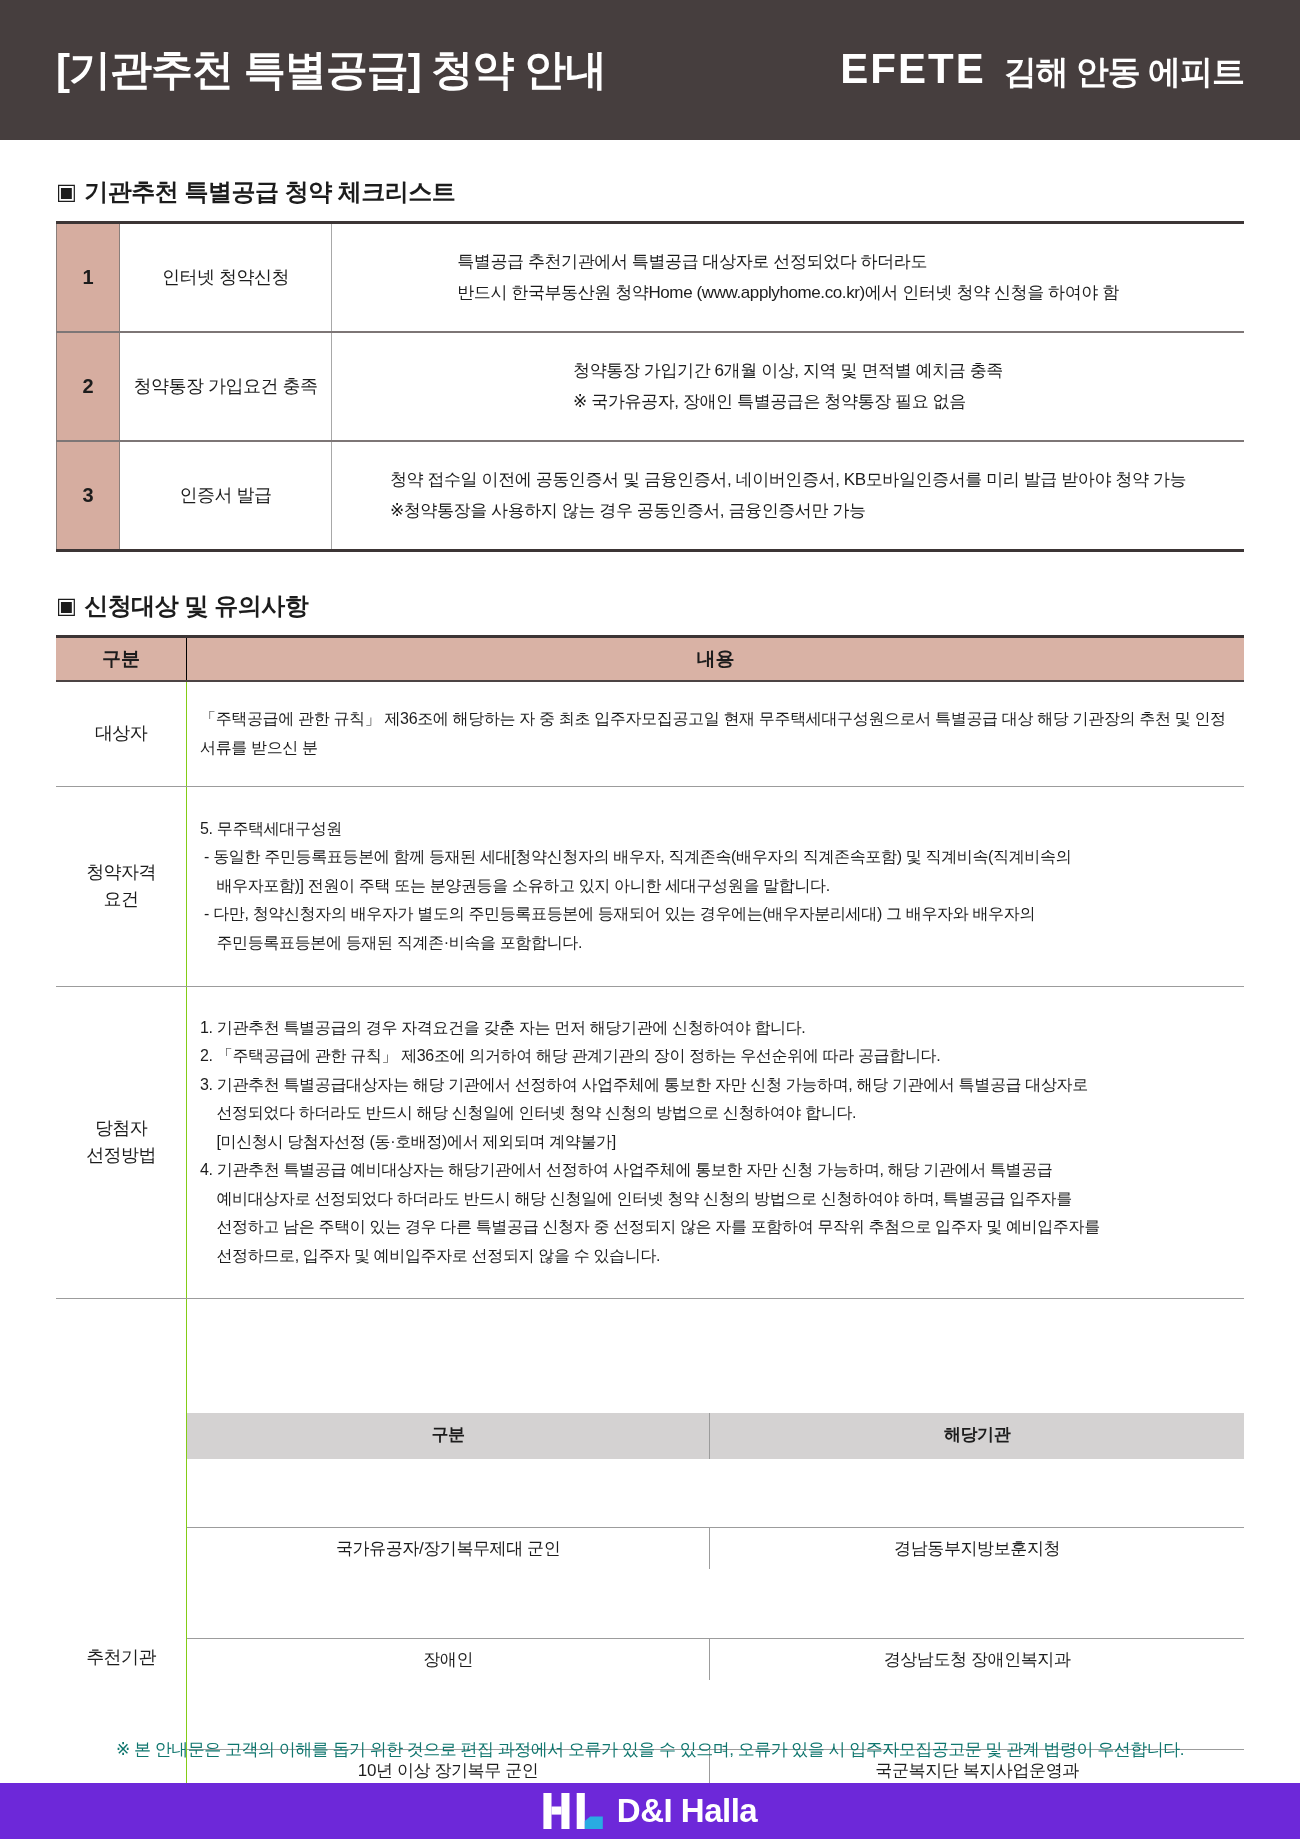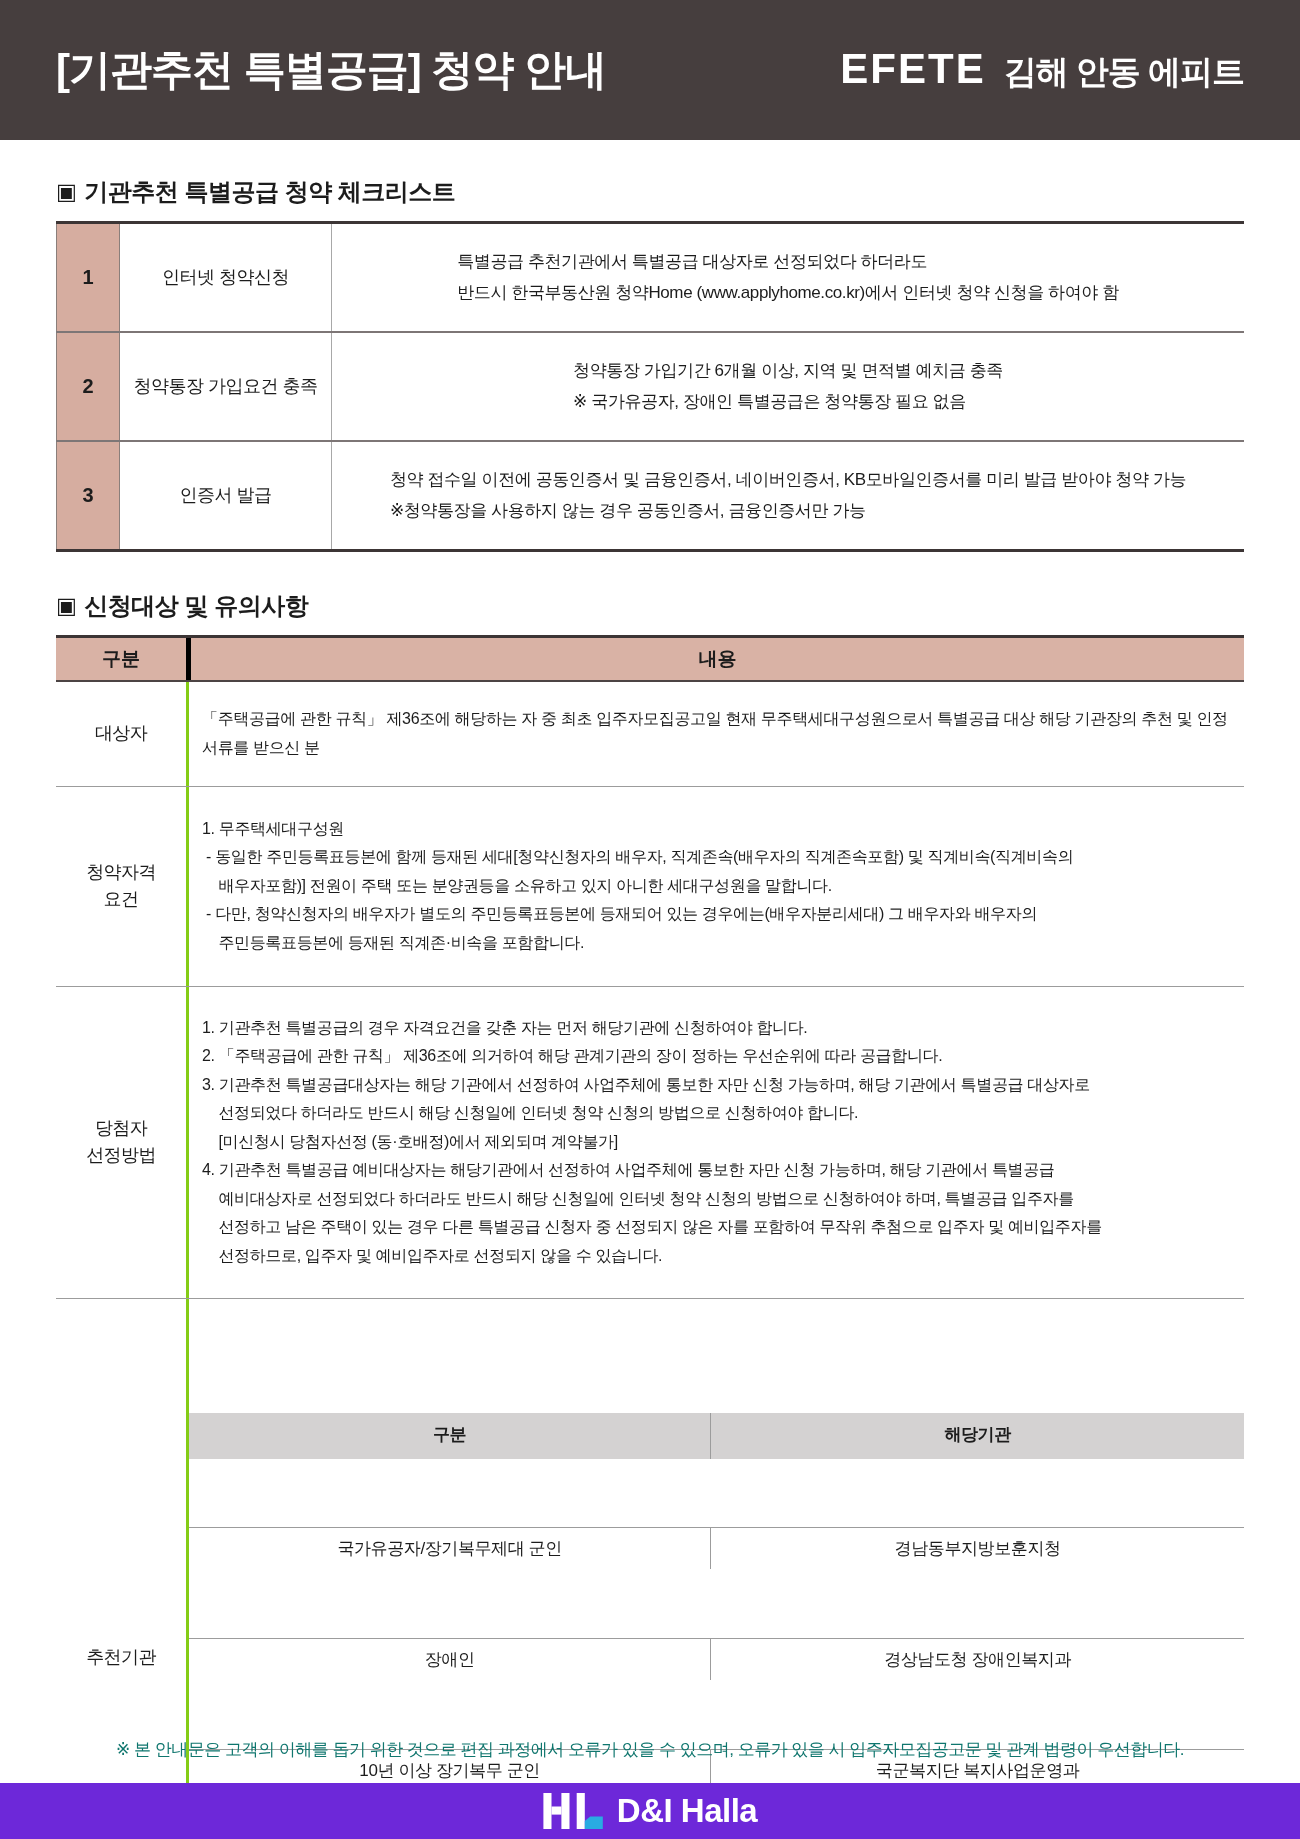--- a/index.html
+++ b/index.html
@@ -58,29 +58,29 @@
   
   .notice-table {
     margin-top:13px;
     border-top:3px solid #3c3535; border-bottom:3px solid #3c3535;
   }
   .nt-header {
     display:flex; height:44px; background:#d9b2a5;
     border-bottom:2px solid #4c4444; font-size:19px; font-weight:800;
   }
   .nt-header-label { width:130px; display:flex; align-items:center; justify-content:center; }
-  .nt-header-content { flex:1; border-left:5px solid #000000; display:flex; align-items:center; justify-content:center; }
+  .nt-header-content { flex:1; border-left:1px solid #000000; display:flex; align-items:center; justify-content:center; }
   .nt-row { display:flex; }
   .nt-row + .nt-row { border-top:1px solid #9c9c9c; }
   .nt-label {
     width:130px; display:flex; align-items:center; justify-content:center;
     font-size:18px; letter-spacing:-0.6px; white-space:pre-line; text-align:center; line-height:1.5;
   }
   .nt-content {
-    flex:1; border-left:3px solid #84cc16;
+    flex:1; border-left:1px solid #84cc16;
     display:flex; flex-direction:column; justify-content:center;
     font-size:16px; letter-spacing:-0.35px; line-height:1.78;
     white-space:pre-wrap; padding:14px 8px 14px 13px;
   }
   .h-r1 { min-height:104px; }
   .h-r2 { min-height:200px; }
   .h-r3 { min-height:312px; }
   .h-r4 { min-height:215px; }
   .nt-content.no-pad { padding:0; display:block; }
 
@@ -158,21 +158,21 @@
       </div>
 
       <div class="nt-row h-r1">
         <div class="nt-label">대상자</div>
         <div class="nt-content">「주택공급에 관한 규칙」 제36조에 해당하는 자 중 최초 입주자모집공고일 현재 무주택세대구성원으로서 특별공급 대상 해당 기관장의 추천 및 인정서류를 받으신 분</div>
       </div>
 
       <div class="nt-row h-r2">
         <div class="nt-label">청약자격
 요건</div>
-        <div class="nt-content">1. 무주택세대구성원
+        <div class="nt-content">5. 무주택세대구성원
  - 동일한 주민등록표등본에 함께 등재된 세대[청약신청자의 배우자, 직계존속(배우자의 직계존속포함) 및 직계비속(직계비속의
     배우자포함)] 전원이 주택 또는 분양권등을 소유하고 있지 아니한 세대구성원을 말합니다.
  - 다만, 청약신청자의 배우자가 별도의 주민등록표등본에 등재되어 있는 경우에는(배우자분리세대) 그 배우자와 배우자의
     주민등록표등본에 등재된 직계존·비속을 포함합니다.</div>
       </div>
 
       <div class="nt-row h-r3">
         <div class="nt-label">당첨자
 선정방법</div>
         <div class="nt-content">1. 기관추천 특별공급의 경우 자격요건을 갖춘 자는 먼저 해당기관에 신청하여야 합니다.

